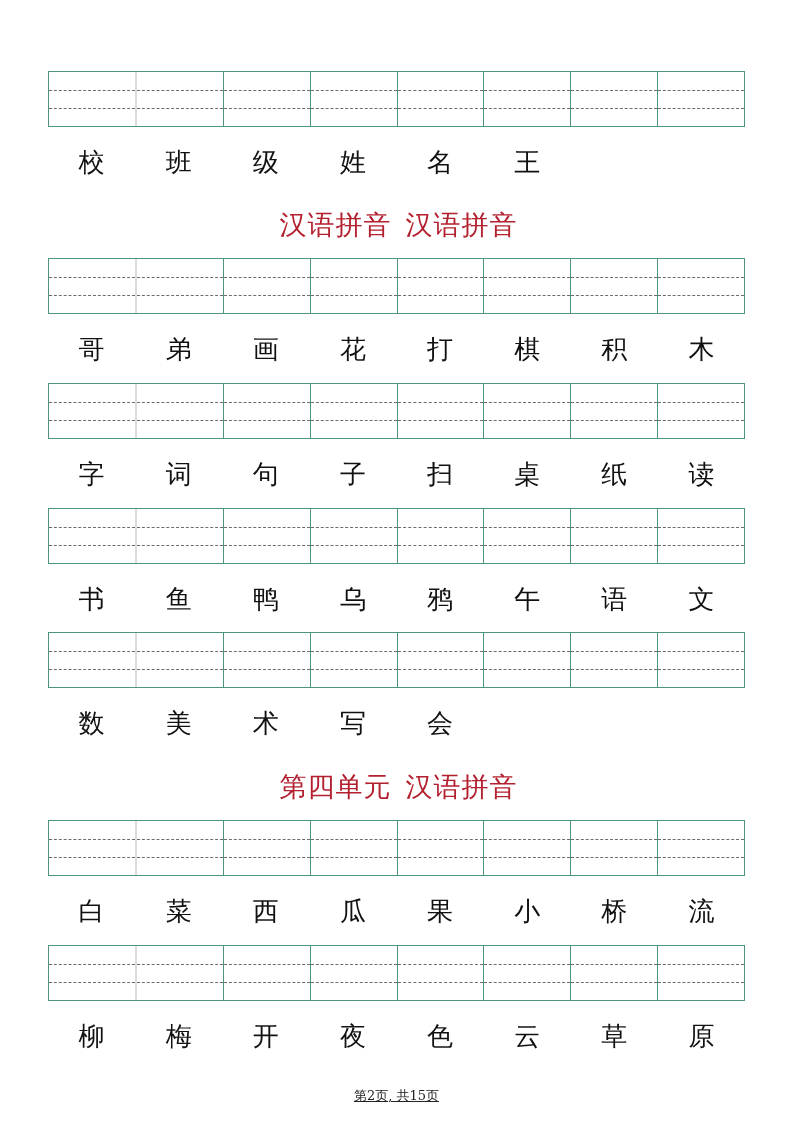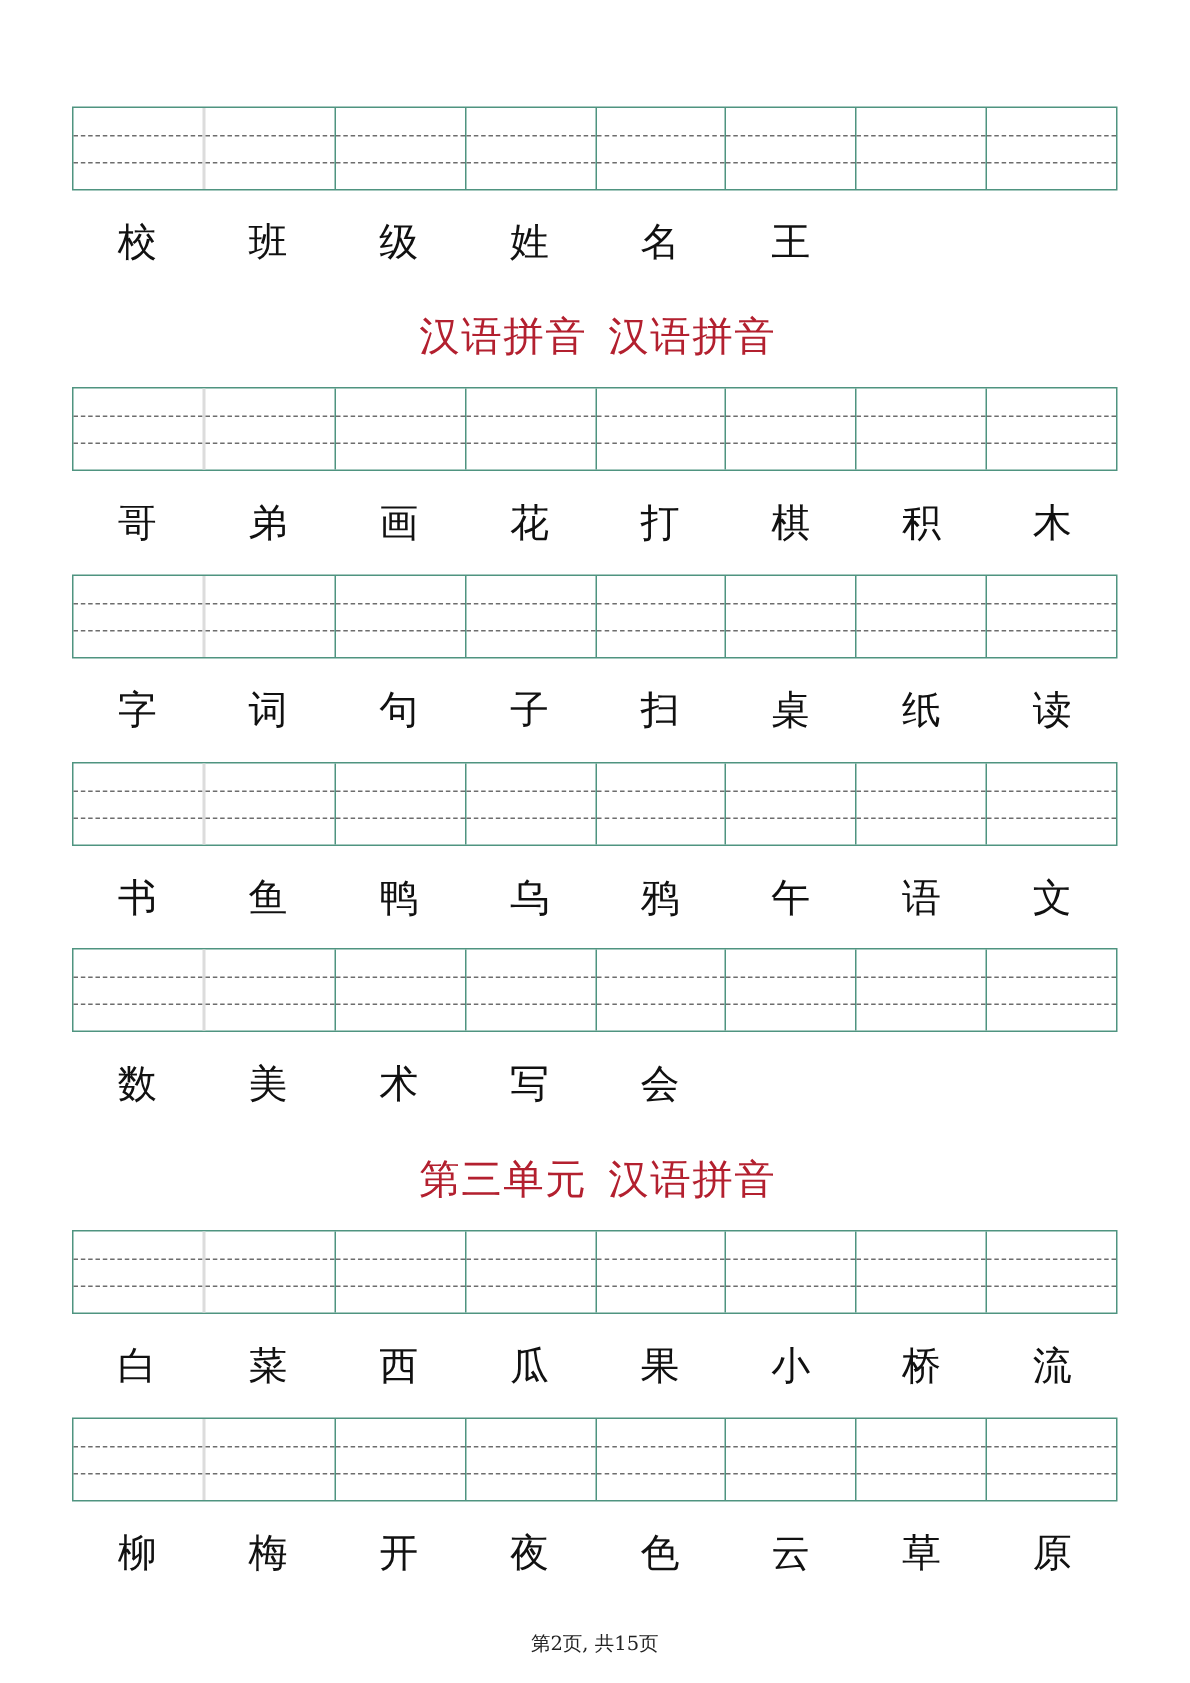--- a/index.html
+++ b/index.html
@@ -77,20 +77,21 @@
   }
 
   .footer {
     position: absolute;
     left: 0;
     width: 793px;
     top: 1087px;
     text-align: center;
     font-size: 13px;
     color: #222222;
+    text-decoration: underline;
   }
 </style>
 </head>
 <body>
 
 <div class="grid" style="top:71px">
   <div class="cell">
       <div class="dash d1"></div>
       <div class="dash d2"></div>
     </div>
@@ -312,21 +313,21 @@
   <span class="ch">美</span>
   <span class="ch">术</span>
   <span class="ch">写</span>
   <span class="ch">会</span>
   <span class="ch"></span>
   <span class="ch"></span>
   <span class="ch"></span>
 </div>
 
 <div class="unit-title" style="top:769px">
-  <span>第三单元</span><span>汉语拼音</span>
+  <span>第四单元</span><span>汉语拼音</span>
 </div>
 
 <div class="grid" style="top:820px">
   <div class="cell">
       <div class="dash d1"></div>
       <div class="dash d2"></div>
     </div>
   <div class="cell">
       <div class="dash d1"></div>
       <div class="dash d2"></div>

